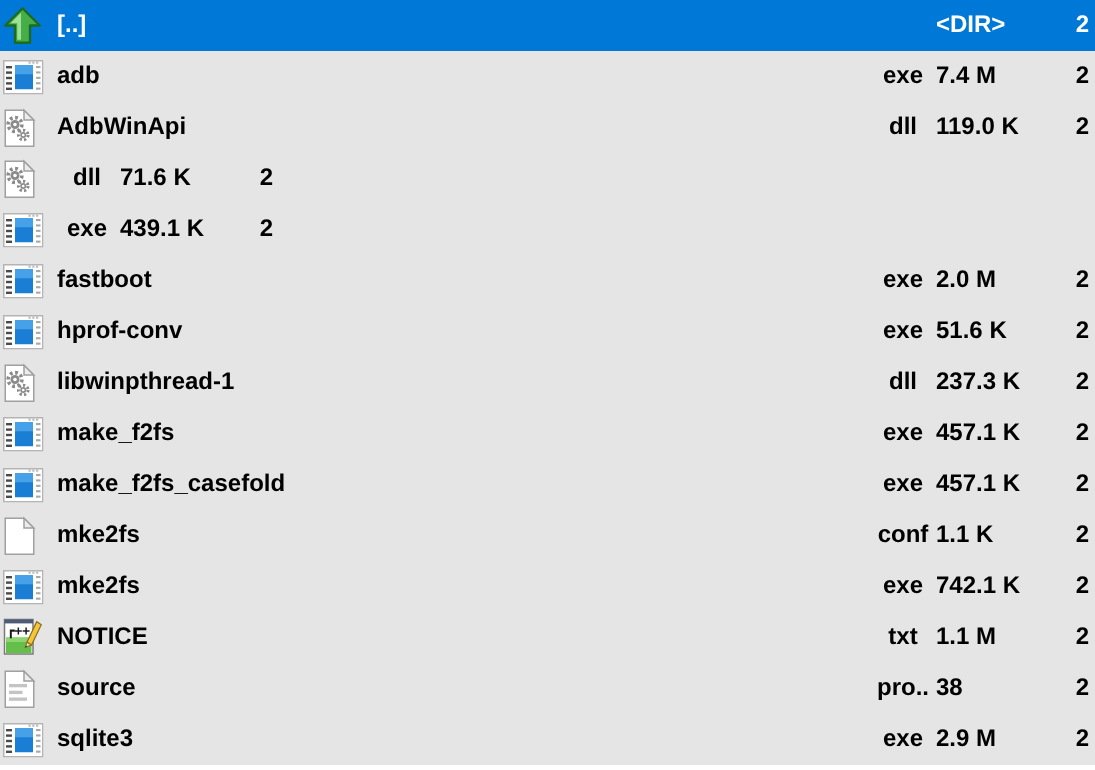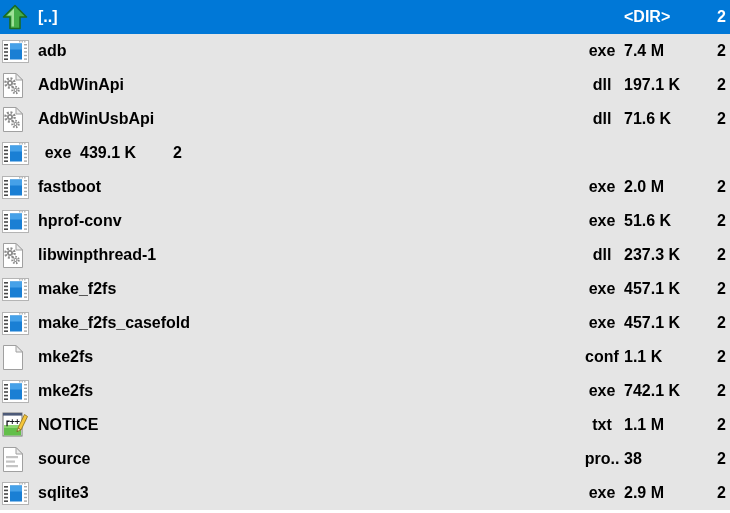--- a/index.html
+++ b/index.html
@@ -76,37 +76,36 @@
           <circle cx="8" cy="11" r="4.6" fill="none" stroke="#8b8b8b" stroke-width="2.4" stroke-dasharray="1.9 1.7"></circle>
           <circle cx="8" cy="11" r="3" fill="#8b8b8b"></circle>
           <circle cx="8" cy="11" r="1.2" fill="#ffffff"></circle>
           <circle cx="13.5" cy="18" r="3.2" fill="none" stroke="#8b8b8b" stroke-width="2" stroke-dasharray="1.5 1.4"></circle>
           <circle cx="13.5" cy="18" r="2" fill="#8b8b8b"></circle>
           <circle cx="13.5" cy="18" r="0.9" fill="#ffffff"></circle>
         </svg>
       </span>
     <span class="c-name">AdbWinApi</span>
     <span class="c-ext">dll</span>
-    <span class="c-size">197.1 K</span>
+    <span class="c-size">119.0 K</span>
     <span class="c-date">2</span>
   </div>
     <div class="row">
     <span class="icon">
         <svg width="22" height="27" viewBox="0 0 22 27">
           <path d="M1.5,1.5 h12.5 l6.5,6.5 v17.5 h-19 z" fill="#ffffff" stroke="#a0a0a0"></path>
           <path d="M14,1.5 l6.5,6.5 h-6.5 z" fill="#ececec" stroke="#a0a0a0"></path>
           <circle cx="8" cy="11" r="4.6" fill="none" stroke="#8b8b8b" stroke-width="2.4" stroke-dasharray="1.9 1.7"></circle>
           <circle cx="8" cy="11" r="3" fill="#8b8b8b"></circle>
           <circle cx="8" cy="11" r="1.2" fill="#ffffff"></circle>
           <circle cx="13.5" cy="18" r="3.2" fill="none" stroke="#8b8b8b" stroke-width="2" stroke-dasharray="1.5 1.4"></circle>
           <circle cx="13.5" cy="18" r="2" fill="#8b8b8b"></circle>
           <circle cx="13.5" cy="18" r="0.9" fill="#ffffff"></circle>
         </svg>
       </span>
-    <span class="c-name">AdbWinUsbApi</span>
     <span class="c-ext">dll</span>
     <span class="c-size">71.6 K</span>
     <span class="c-date">2</span>
   </div>
     <div class="row">
     <span class="icon">
         <svg width="27" height="23" viewBox="0 0 27 23">
           <rect x="0.5" y="0.5" width="26" height="22" fill="#ffffff" stroke="#b4b4b4"></rect>
           <rect x="8" y="3.5" width="12" height="16" fill="#1a7fd4"></rect>
           <rect x="8" y="3.5" width="12" height="6" fill="#46a1e8"></rect>

